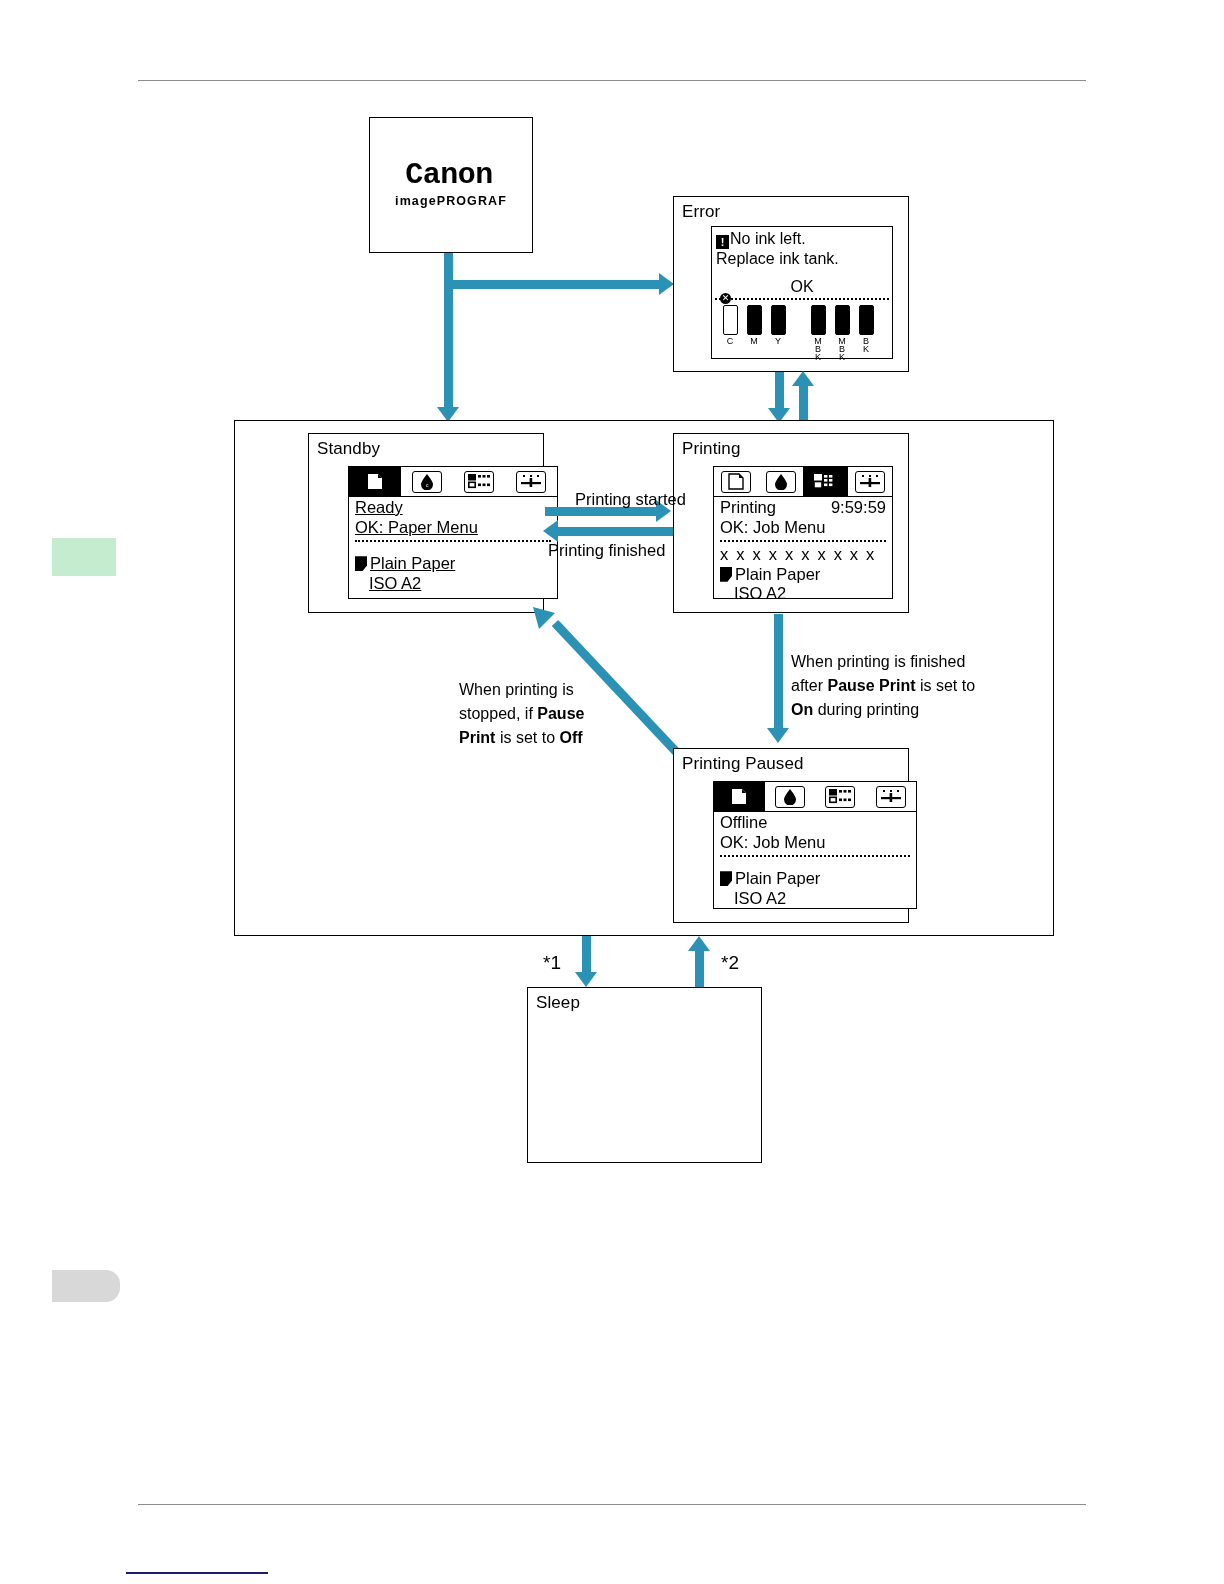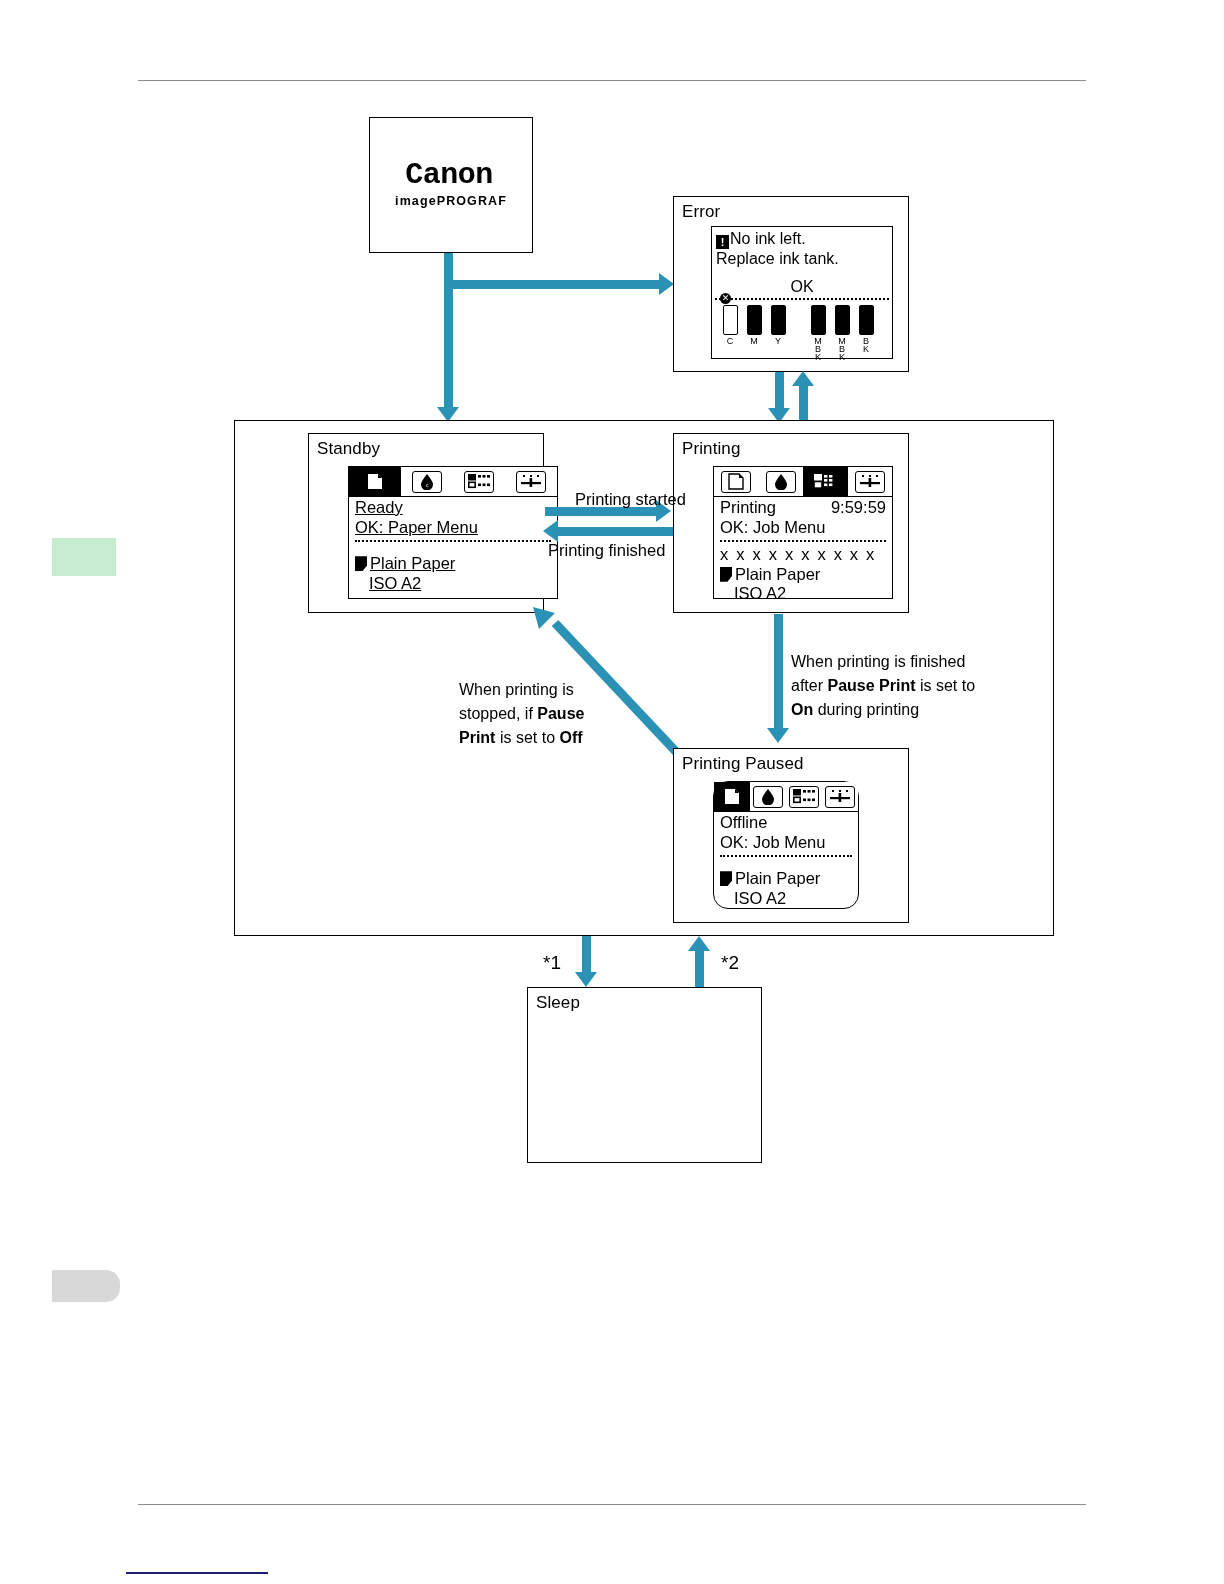--- a/index.html
+++ b/index.html
@@ -207,21 +207,21 @@
   
   #main-box { left: 234px; top: 420px; width: 820px; height: 516px; }
 
   #standby-box { left: 308px; top: 433px; width: 236px; height: 180px; }
   #standby-lcd { left: 39px; top: 32px; width: 210px; height: 133px; text-decoration: underline; }
 
   #printing-box { left: 673px; top: 433px; width: 236px; height: 180px; }
   #printing-lcd { left: 39px; top: 32px; width: 180px; height: 133px; }
 
   #paused-box { left: 673px; top: 748px; width: 236px; height: 175px; }
-  #paused-lcd { left: 39px; top: 32px; width: 146px; height: 128px; border-radius: 15px; }
+  #paused-lcd { left: 39px; top: 32px; width: 204px; height: 128px; }
 
   
   #sleep-box { left: 527px; top: 987px; width: 235px; height: 176px; }
   #sleep-inner {
     position: absolute;
     left: 35px; top: 30px; width: 165px; height: 130px;
     box-sizing: border-box;
     border: 2.2px solid #000;
     background: #fff;
     display: flex; align-items: center; justify-content: center;

